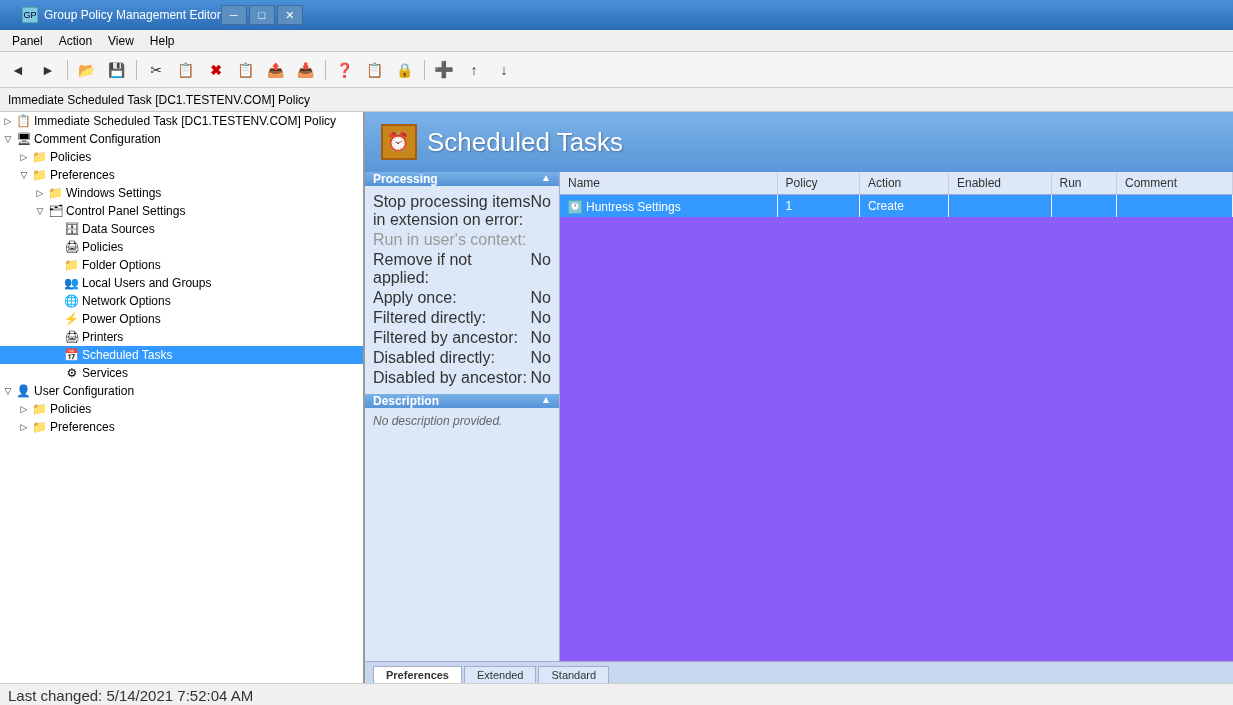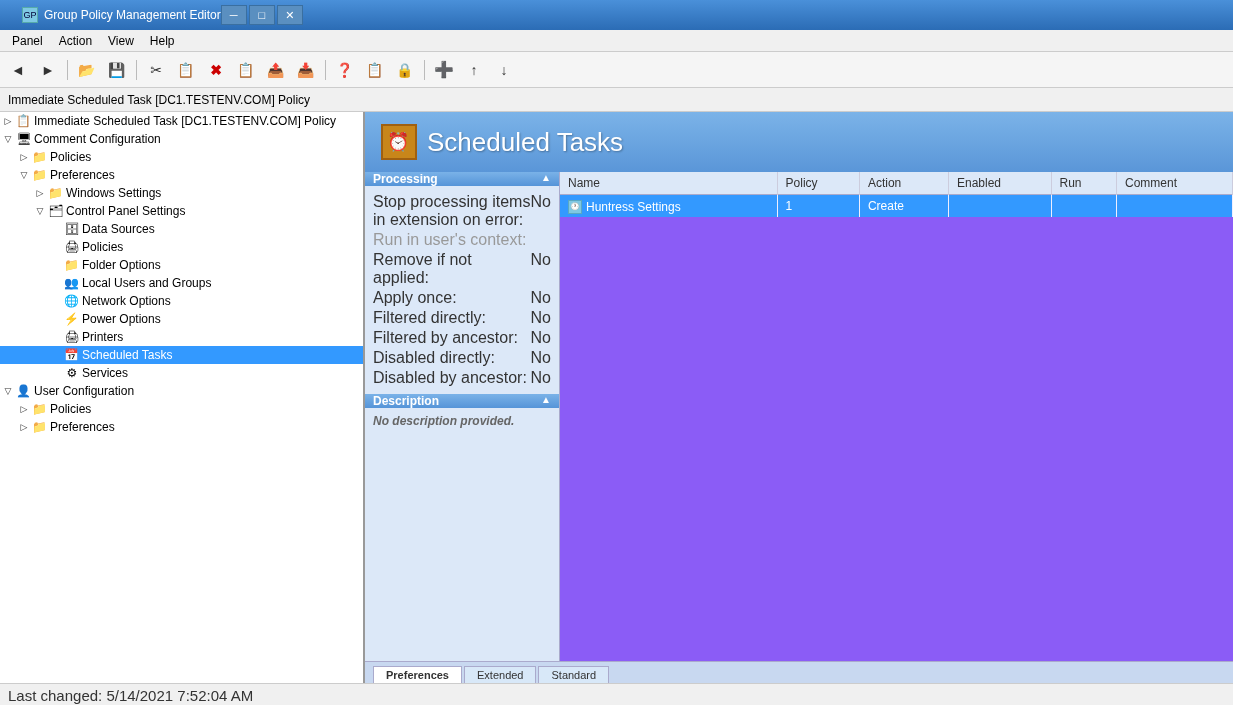--- a/index.html
+++ b/index.html
@@ -475,21 +475,21 @@
               <span class="processing-value">No</span>
             </div>
           </div>
         </div>
 
         <div class="panel-section" style="margin-top: 0;">
           <div class="panel-section-header">
             <span>Description</span>
             <span class="panel-collapse-btn">▲</span>
           </div>
-          <div class="panel-section-body" style="min-height: 200px; font-weight: bold;">
+          <div class="panel-section-body" style="min-height: 200px;">
             <span style="color:#666; font-style:italic;">No description provided.</span>
           </div>
         </div>
 
       </div>
 
       <div class="right-panel">
         <table class="data-table">
           <thead>
             <tr>

